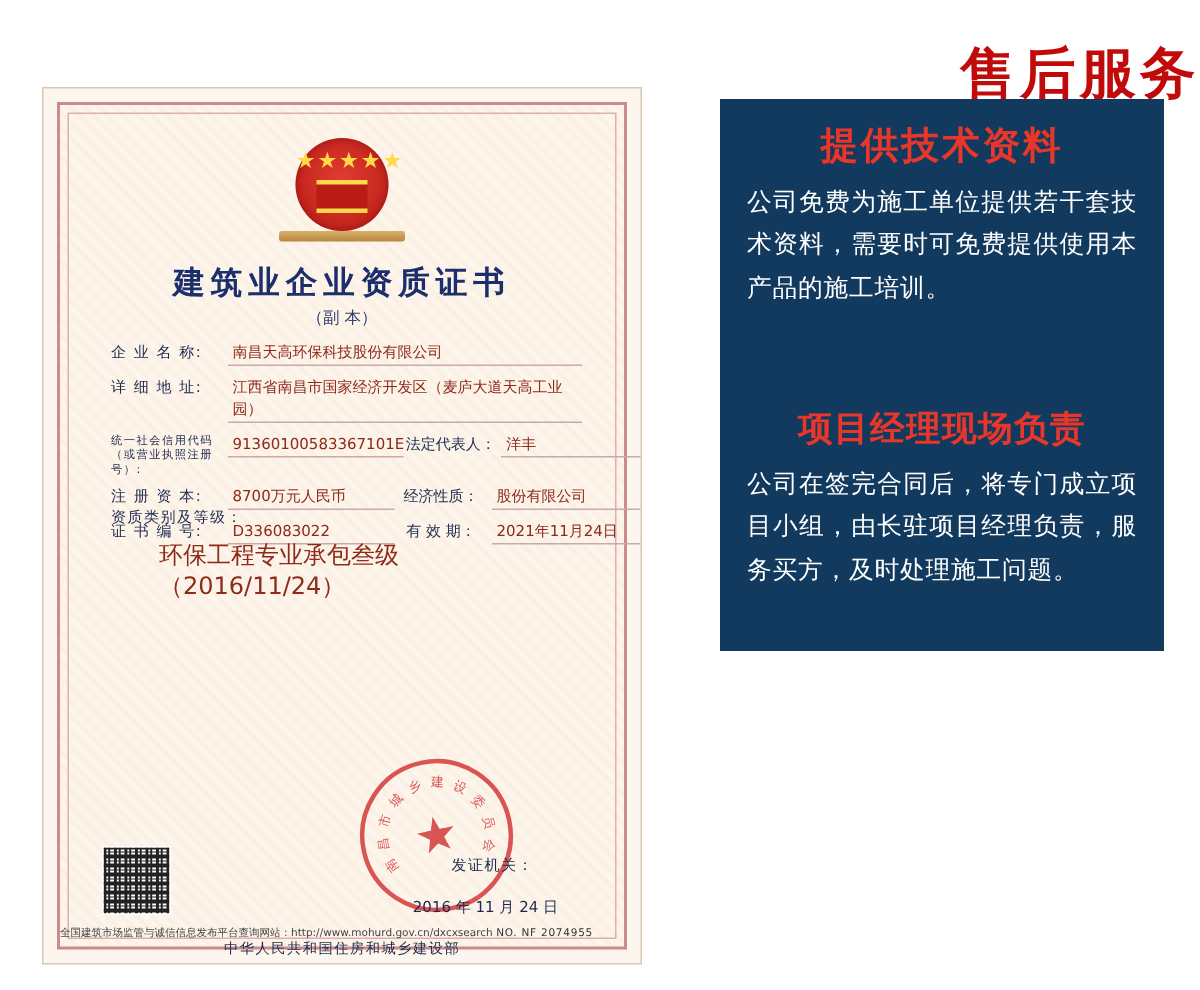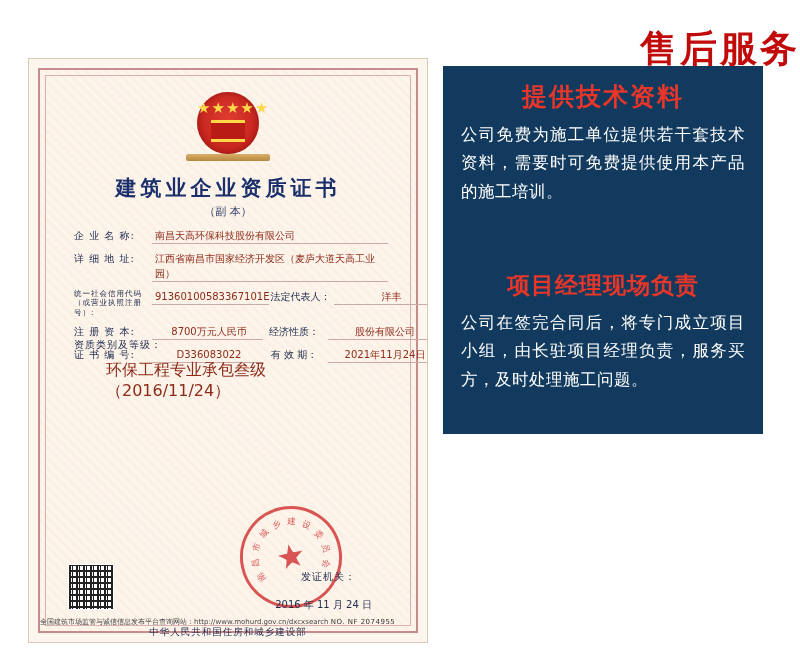--- a/index.html
+++ b/index.html
@@ -151,21 +151,20 @@
     flex: 1;
     border-bottom: 1px solid #c9a9a9;
     color: #8d2a18;
     padding-left: 3px;
     padding-bottom: 0;
     min-height: 13px;
   }
   .frow.two .fvalue {
     flex: 0 0 auto;
     min-width: 108px;
-    text-align: center;
   }
   .frow.two .flabel2 {
     width: 62px;
     flex: 0 0 62px;
     text-align: center;
     padding-right: 3px;
   }
   .flabel.small {
     font-size: 7.5px;
     line-height: 1.25;
@@ -273,22 +272,22 @@
     color: #444;
     font-family: "DejaVu Sans", sans-serif;
   }
   .cert-footer .nf {
     color: #333;
     letter-spacing: 0.5px;
   }
   
   .panel {
     position: absolute;
-    left: 443px;
-    width: 320px;
+    left: 480px;
+    width: 296px;
     background: #123a5e;
     color: #ffffff;
     box-sizing: border-box;
     padding: 14px 18px 16px 18px;
   }
   .panel.p1 { top: 66px; height: 190px; }
   .panel.p2 { top: 256px; height: 178px; }
   .panel.p3 { top: 444px; height: 190px; }
   .panel-title {
     color: #e8372a;

